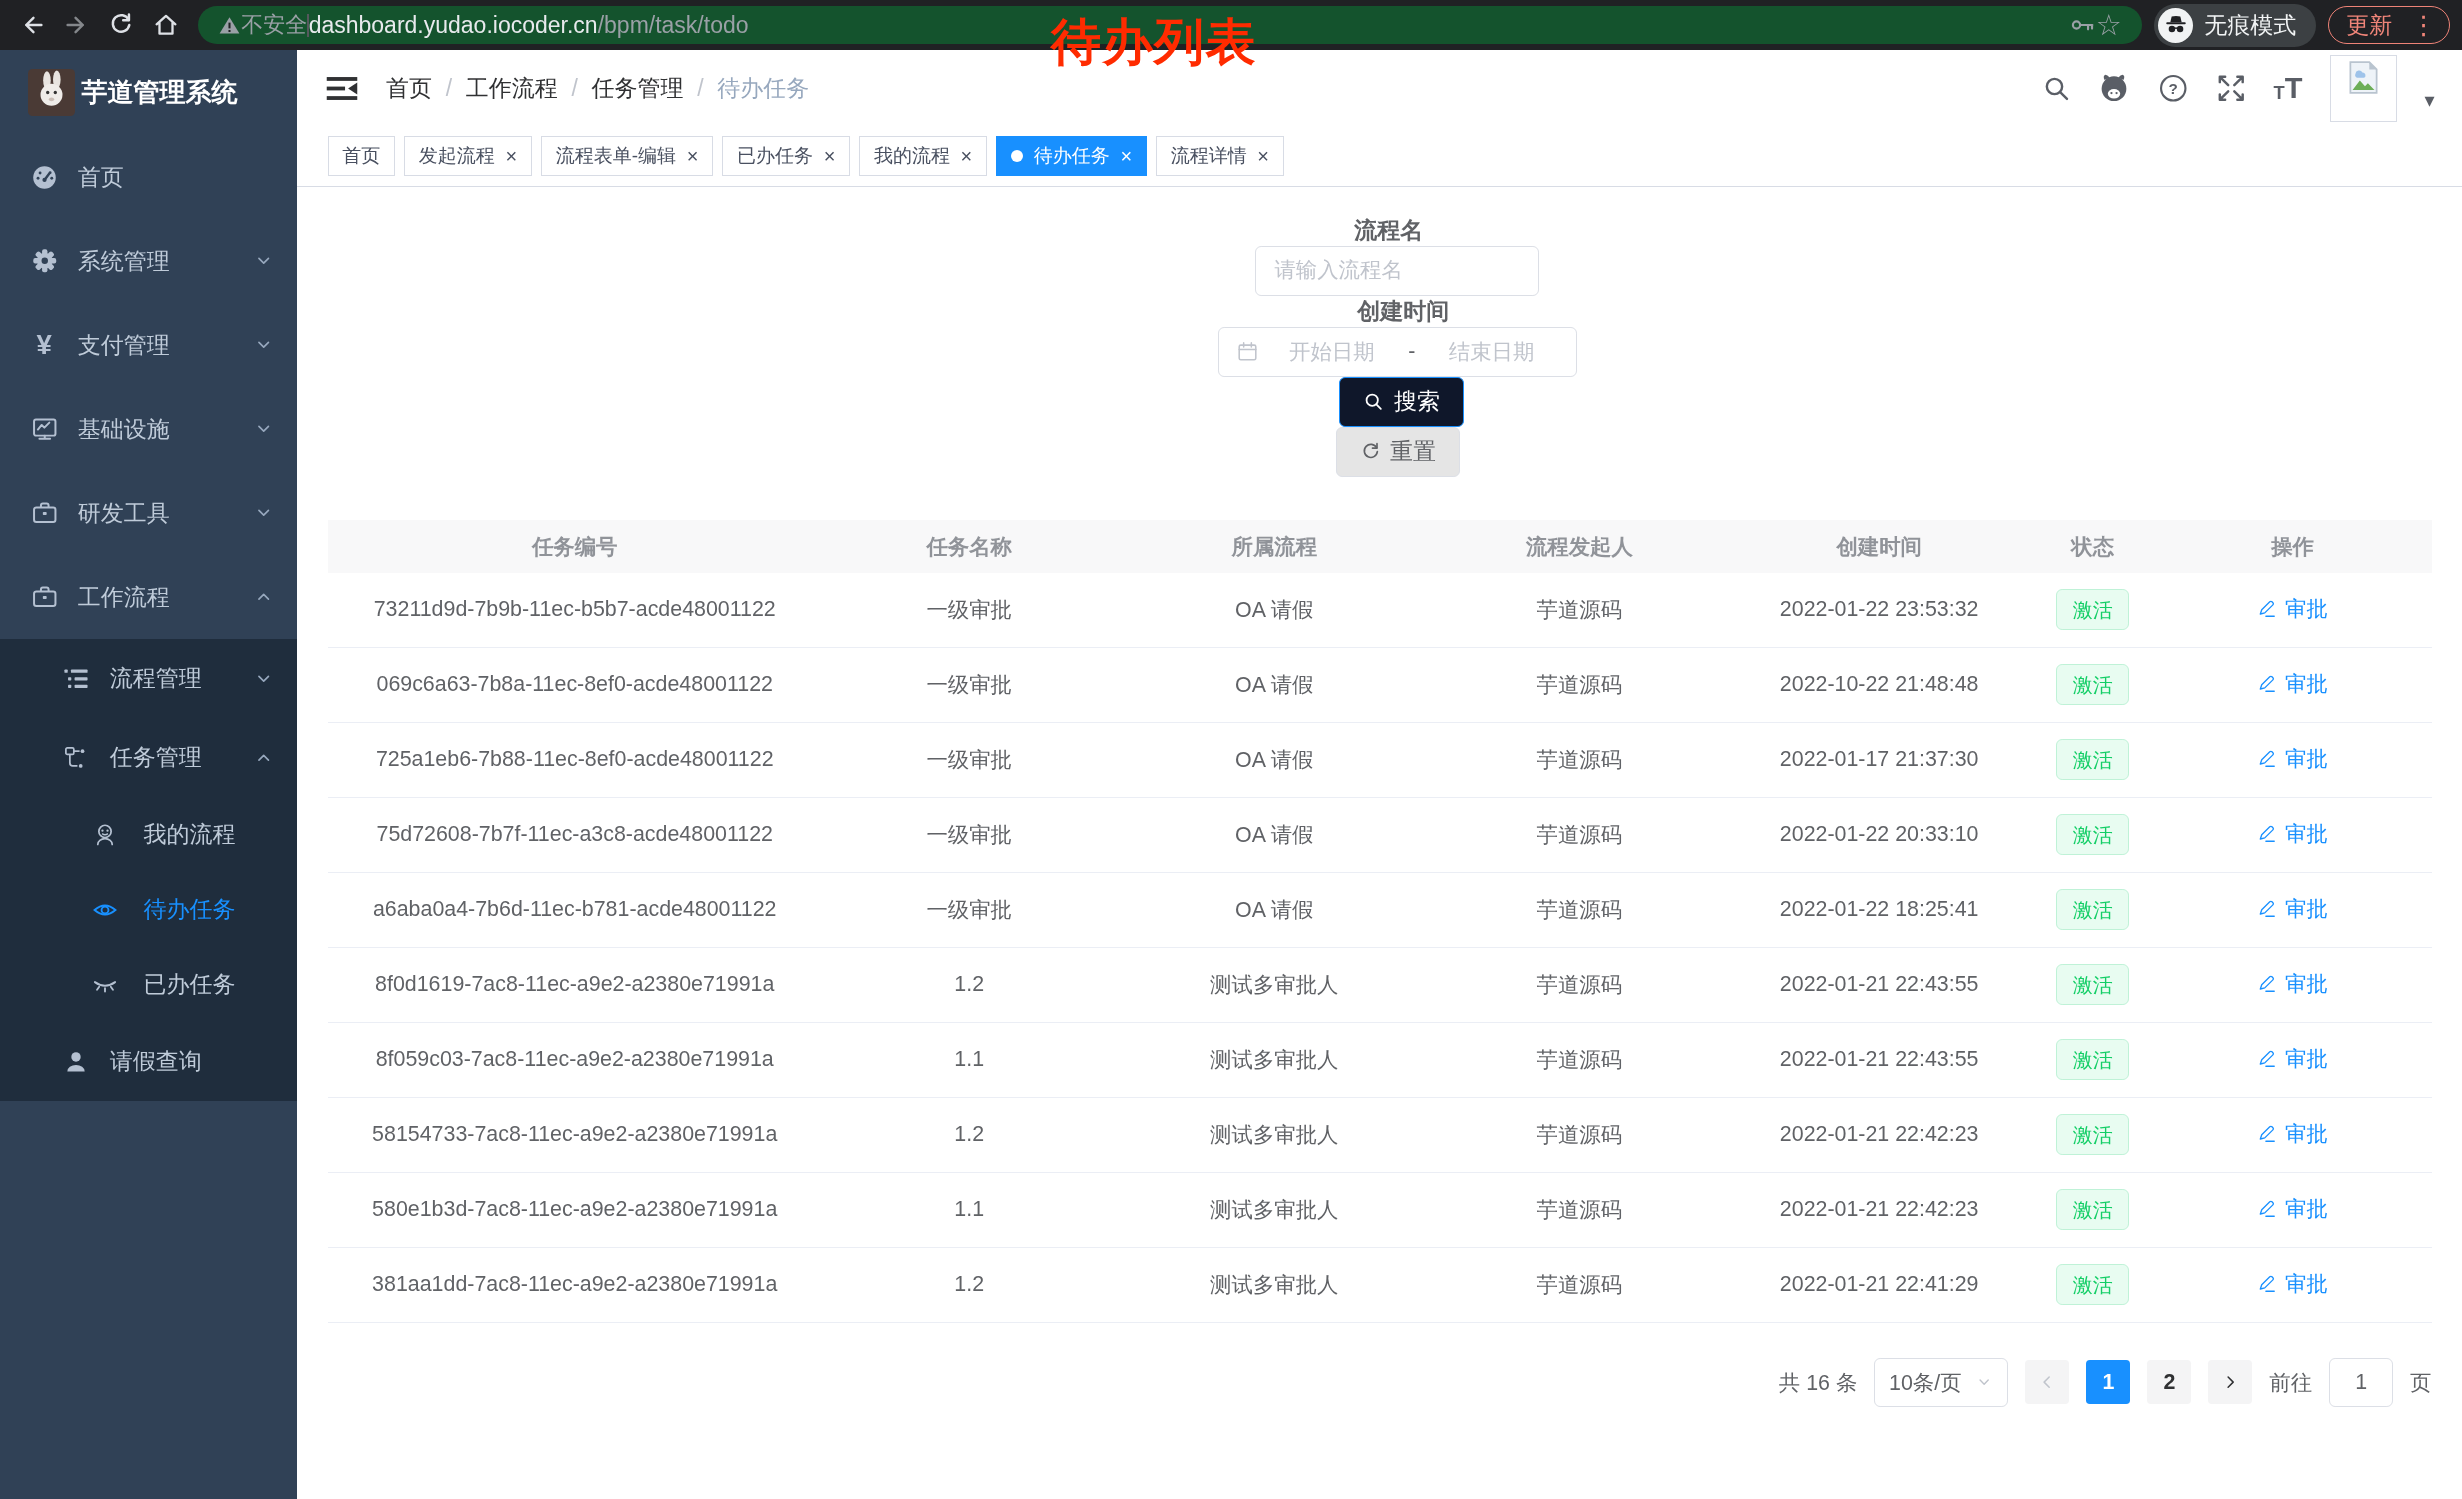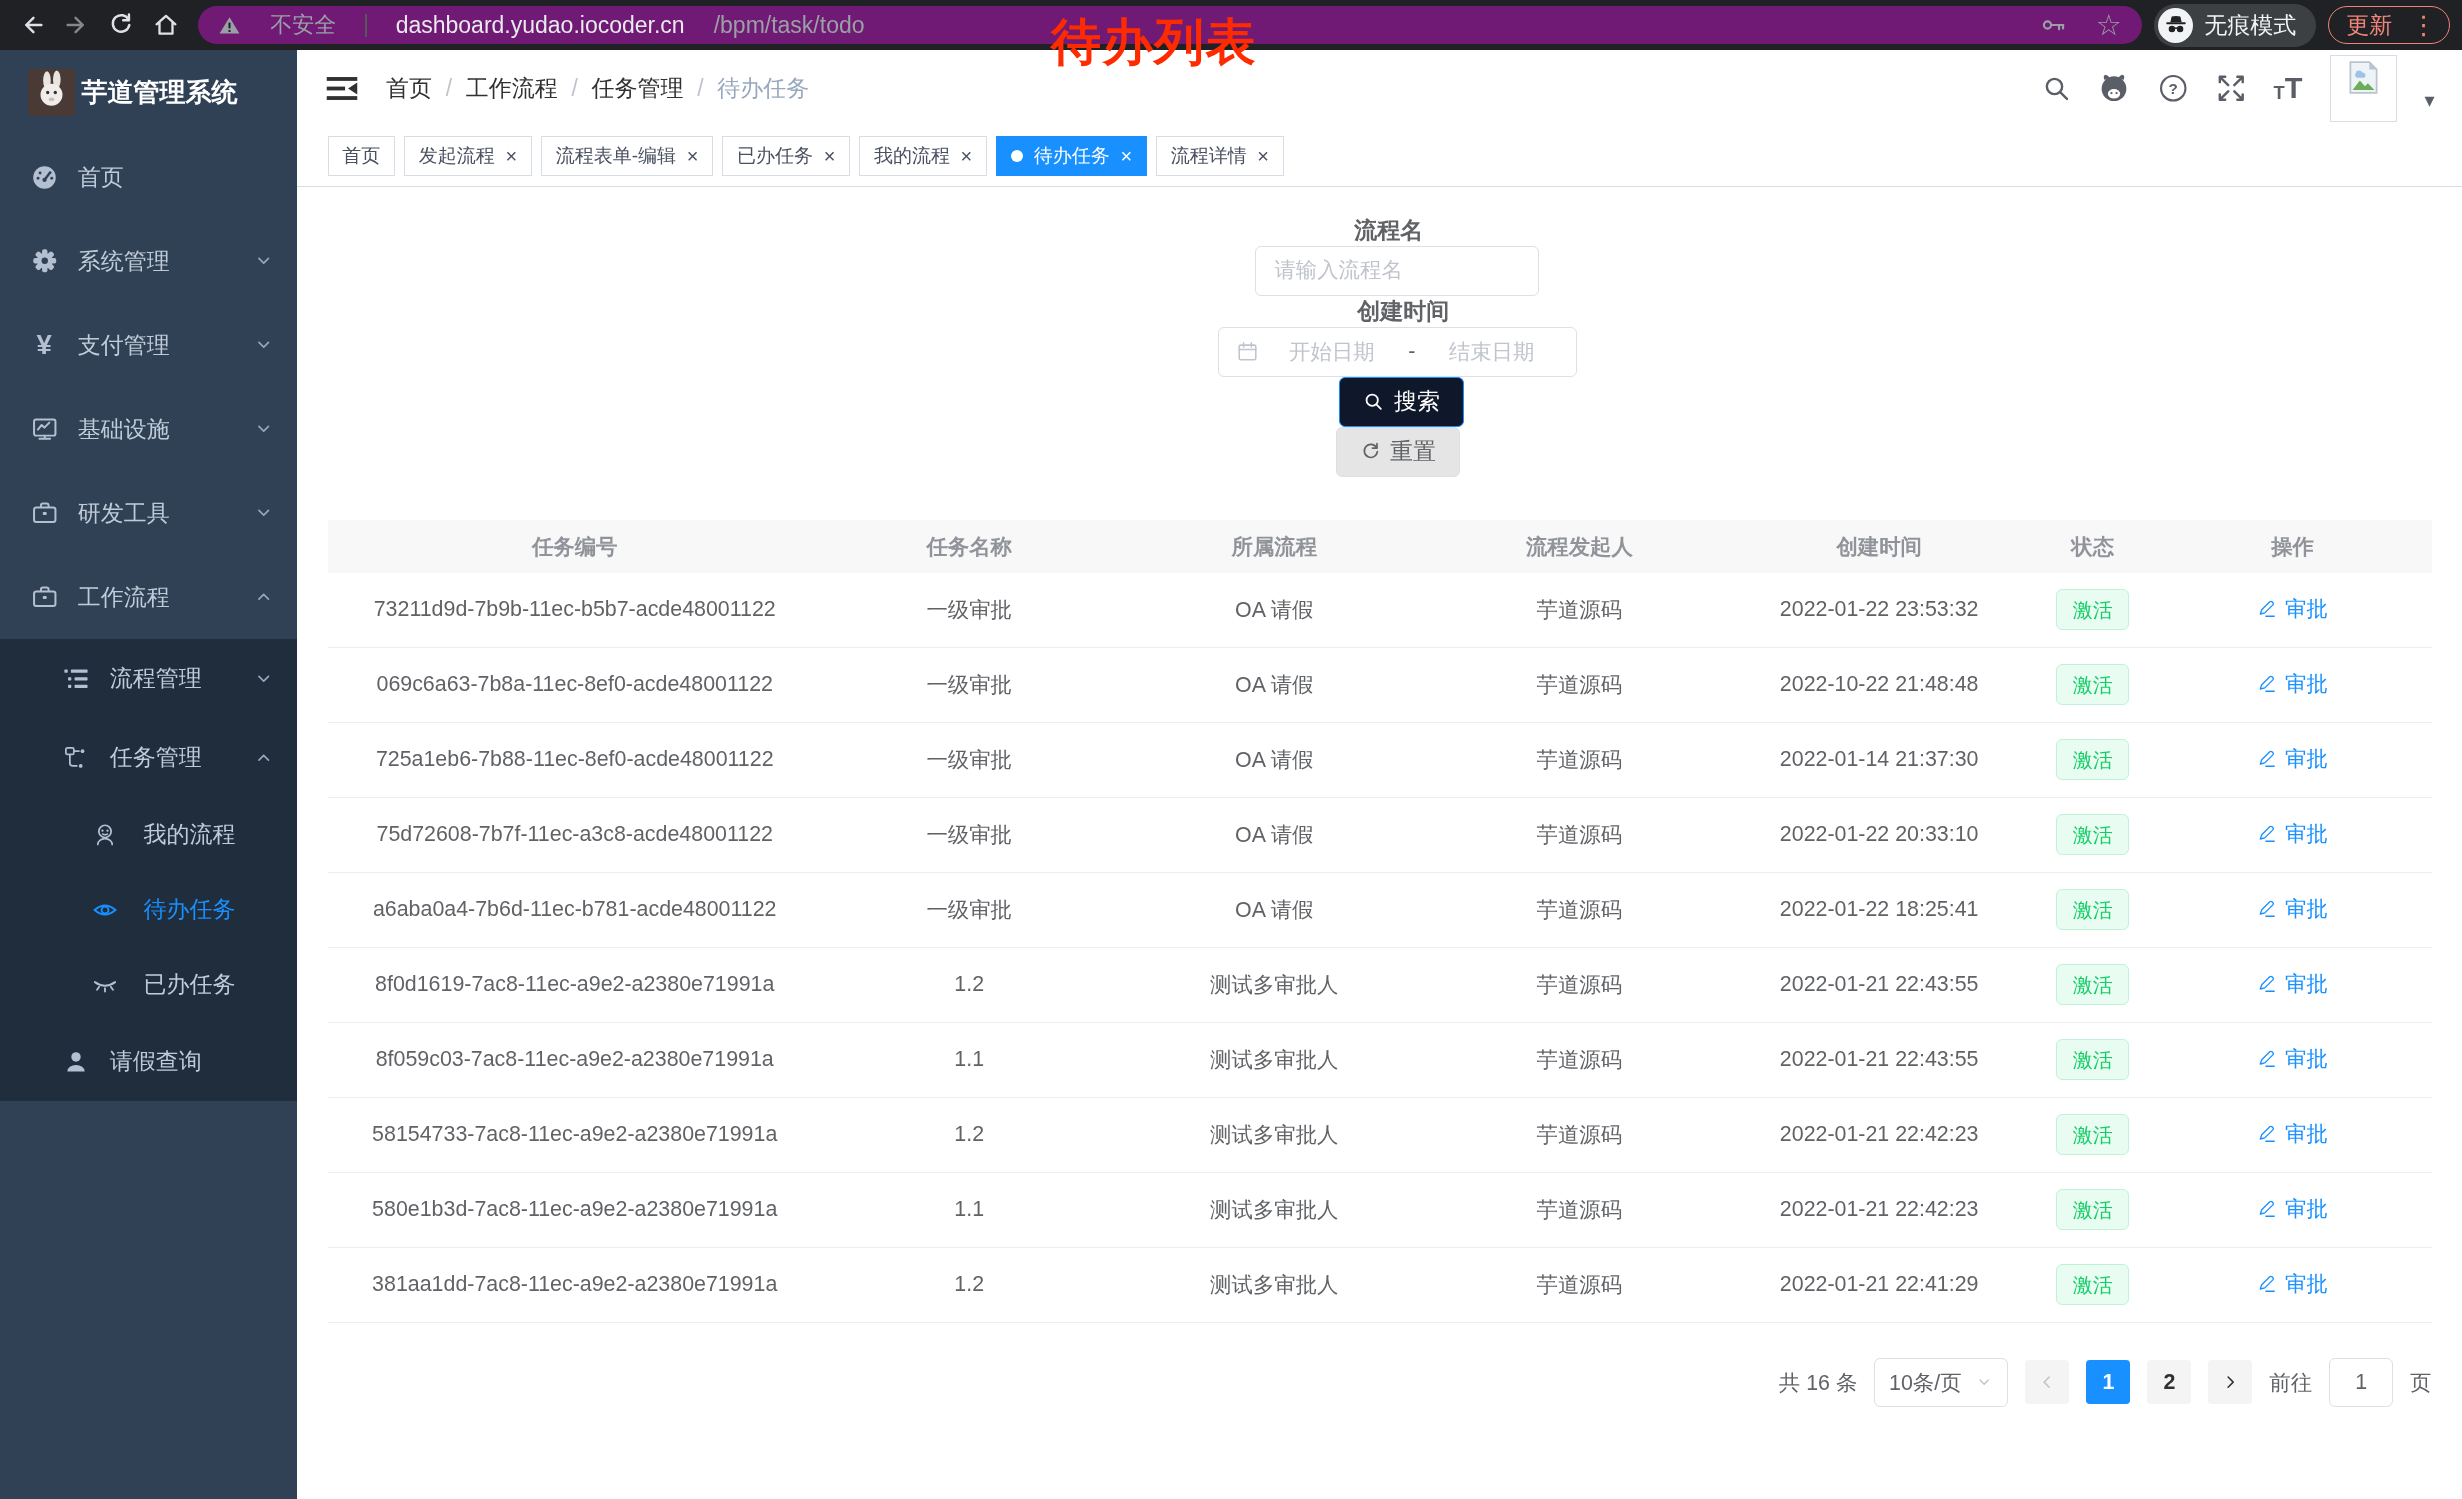--- a/index.html
+++ b/index.html
@@ -10,22 +10,22 @@
   
   .annotation { position:absolute; left:1051px; top:9.2px; z-index:99;
     font-size:50px; font-weight:600; color:#ff2b00; letter-spacing:1.5px; }
 
   
   .browser-bar { height:50px; background:#202124; display:flex; align-items:center;
     padding:0 12.2px; gap:4.6px; }
   .nav-btn { width:40px; height:40px; border-radius:50%; display:flex;
     align-items:center; justify-content:center; color:#dee1e6; flex:none; }
   .nav-btn.dim { color:#84878b; }
-  .url-pill { flex:1; height:38px; margin:0 7.6px; border-radius:20px; background:#701a75;
-    display:flex; align-items:center; padding:0 20px; gap:29px; min-width:0; }
+  .url-pill { flex:1; height:38px; margin:0 7.6px; border-radius:20px; background:#14532d;
+    display:flex; align-items:center; padding:0 20px; gap:0; min-width:0; }
   .sec-label { color:#9aa0a6; font-size:22px; white-space:nowrap; }
   .url-divider { width:1.5px; height:23px; background:#55585c; }
   .url-host { color:#e8eaed; font-size:23px; white-space:nowrap; }
   .url-path { color:#9aa0a6; font-size:23px; white-space:nowrap; }
   .pill-spacer { flex:1; }
   .pill-ico { color:#9aa0a6; display:flex; align-items:center; }
   .star-glyph { font-size:29px; color:#9aa0a6; line-height:1; }
   .incog-badge { height:43px; border-radius:21.4px; background:#3c4043; display:flex;
     align-items:center; gap:10.7px; padding:0 20px 0 4.6px; flex:none; }
   .incog-circle { width:35px; height:35px; border-radius:50%; background:#f1f3f4;
@@ -569,21 +569,21 @@
                 </svg>
                 <span>审批</span>
               </span></span>
         </div>
 
         <div class="tr">
           <span class="td c1">725a1eb6-7b88-11ec-8ef0-acde48001122</span>
           <span class="td c2">一级审批</span>
           <span class="td c3">OA 请假</span>
           <span class="td c4">芋道源码</span>
-          <span class="td c5">2022-01-14 21:37:30</span>
+          <span class="td c5">2022-01-17 21:37:30</span>
           <span class="td c6"><span class="badge">激活</span></span>
           <span class="td c7"><span class="op-link">
                 <svg width="20" height="20" viewBox="0 0 36 36">
                   <path d="M6 27 L8.5 19.5 L23 5 a2.8 2.8 0 0 1 4 0 l1.6 1.6 a2.8 2.8 0 0 1 0 4 L14 25 L6 27 Z" fill="none" stroke="currentColor" stroke-width="2.4" stroke-linejoin="round"></path>
                   <path d="M16 31 H31" stroke="currentColor" stroke-width="2.4" stroke-linecap="round"></path>
                 </svg>
                 <span>审批</span>
               </span></span>
         </div>
 

